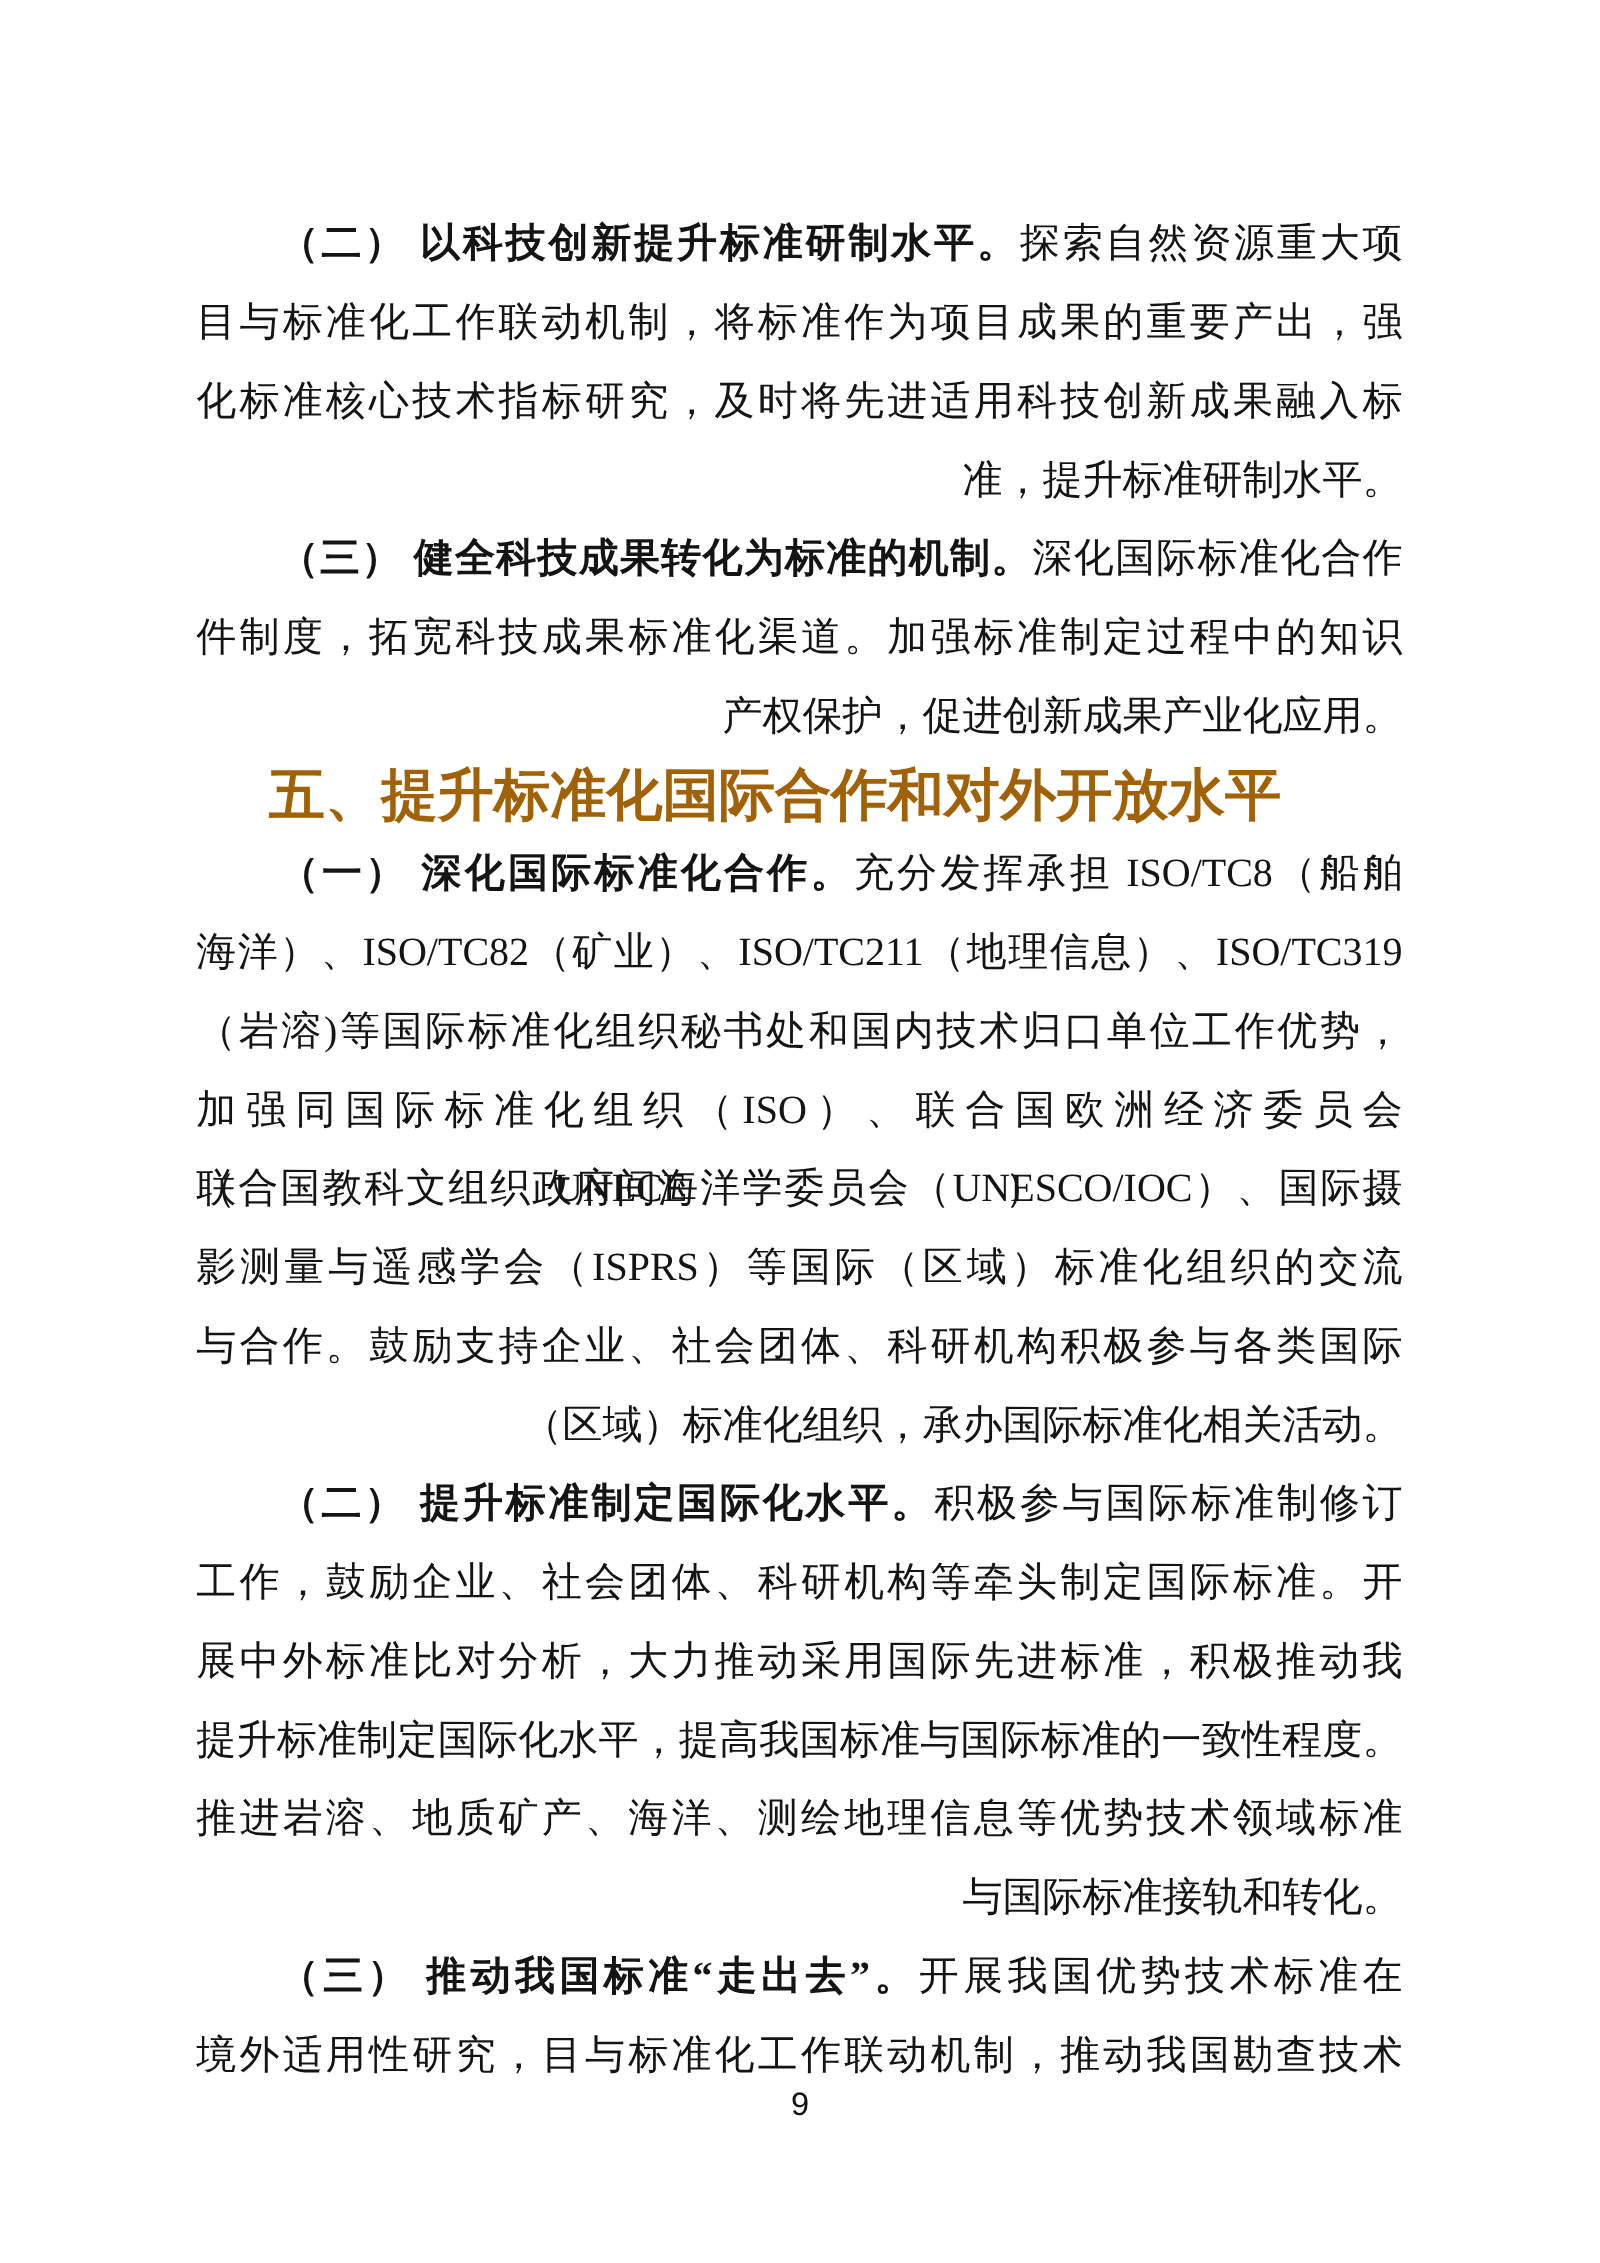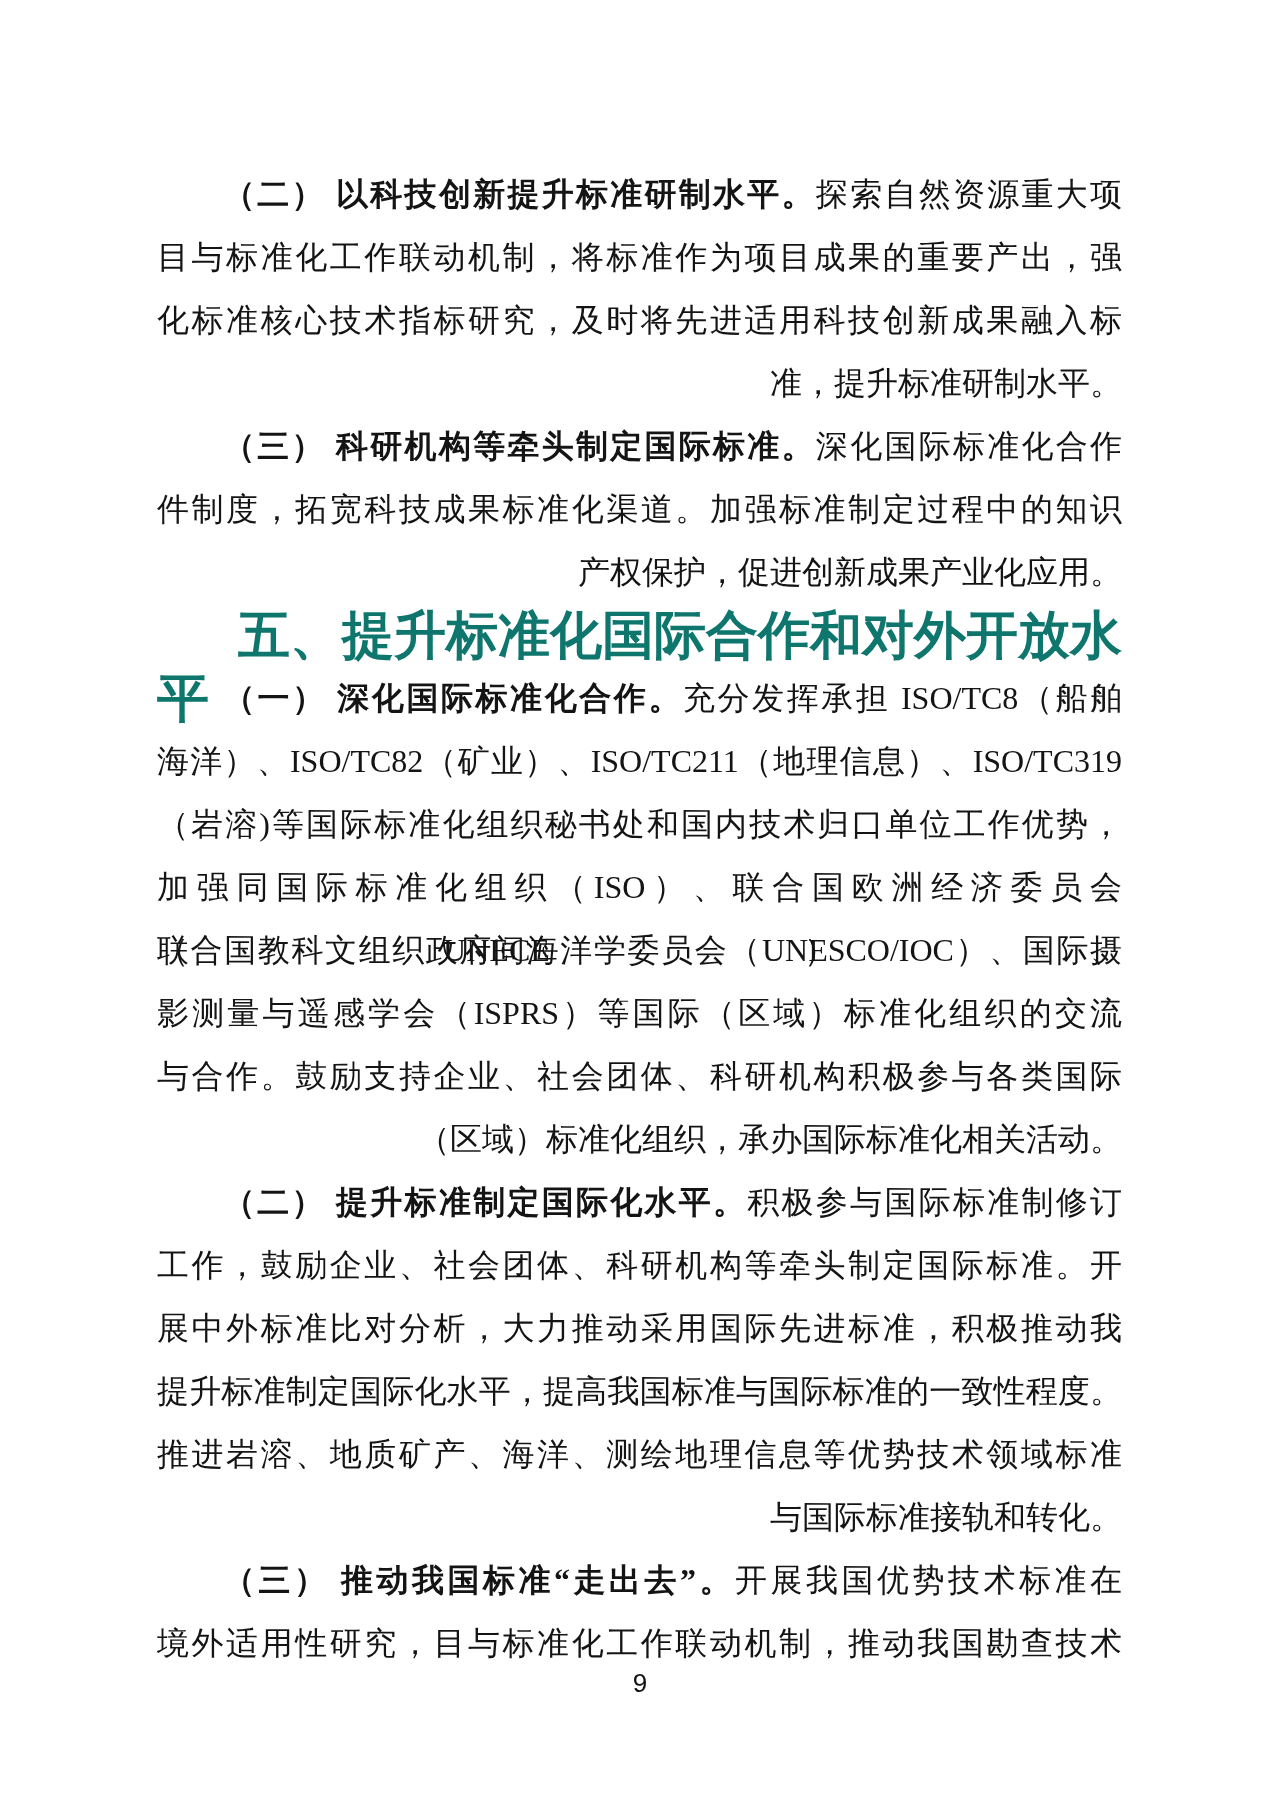--- a/index.html
+++ b/index.html
@@ -37,24 +37,24 @@
   }
   .indent {
     text-indent: 66px;
   }
   .lead {
     font-weight: 700;
   }
   .heading {
     font-family: "Liberation Sans", "DejaVu Sans", sans-serif;
     font-weight: 700;
-    font-size: 52px;
-    color: #0f766e;
+    font-size: 45px;
+    color: #a16207;
     text-indent: 58px;
-    text-align: right;
+    text-align: center;
     text-align-last: left;
   }
   .footer {
     position: absolute;
     left: 0;
     top: 1668px;
     width: 100%;
     text-align: center;
     font-family: "Liberation Sans", "DejaVu Sans", sans-serif;
     font-size: 26px;
@@ -65,21 +65,21 @@
 <body>
 
 <div class="page">
   <div class="body-text">
 
     <div class="line indent justify"><span class="lead">（二） 以科技创新提升标准研制水平。</span><span>探索自然资源重大项</span></div>
     <div class="line justify"><span>目与标准化工作联动机制，将标准作为项目成果的重要产出，强</span></div>
     <div class="line justify"><span>化标准核心技术指标研究，及时将先进适用科技创新成果融入标</span></div>
     <div class="line short"><span>准，提升标准研制水平。</span></div>
 
-    <div class="line indent justify"><span class="lead">（三） 科研机构等牵头制定国际标准。</span><span>深化国际标准化合作</span></div>
+    <div class="line indent justify"><span class="lead">（三） 健全科技成果转化为标准的机制。</span><span>深化国际标准化合作</span></div>
     <div class="line justify"><span>件制度，拓宽科技成果标准化渠道。加强标准制定过程中的知识</span></div>
     <div class="line short"><span>产权保护，促进创新成果产业化应用。</span></div>
 
     <div class="line heading"><span>五、提升标准化国际合作和对外开放水平</span></div>
 
     <div class="line indent justify"><span class="lead">（一） 深化国际标准化合作。</span><span>充分发挥承担 ISO/TC8（船舶</span></div>
     <div class="line justify"><span>海洋）、ISO/TC82（矿业）、ISO/TC211（地理信息）、ISO/TC319</span></div>
     <div class="line justify"><span>（岩溶)等国际标准化组织秘书处和国内技术归口单位工作优势，</span></div>
     <div class="line justify"><span>加强同国际标准化组织（ISO）、联合国欧洲经济委员会（UNECE）、</span></div>
     <div class="line justify"><span>联合国教科文组织政府间海洋学委员会（UNESCO/IOC）、国际摄</span></div>

